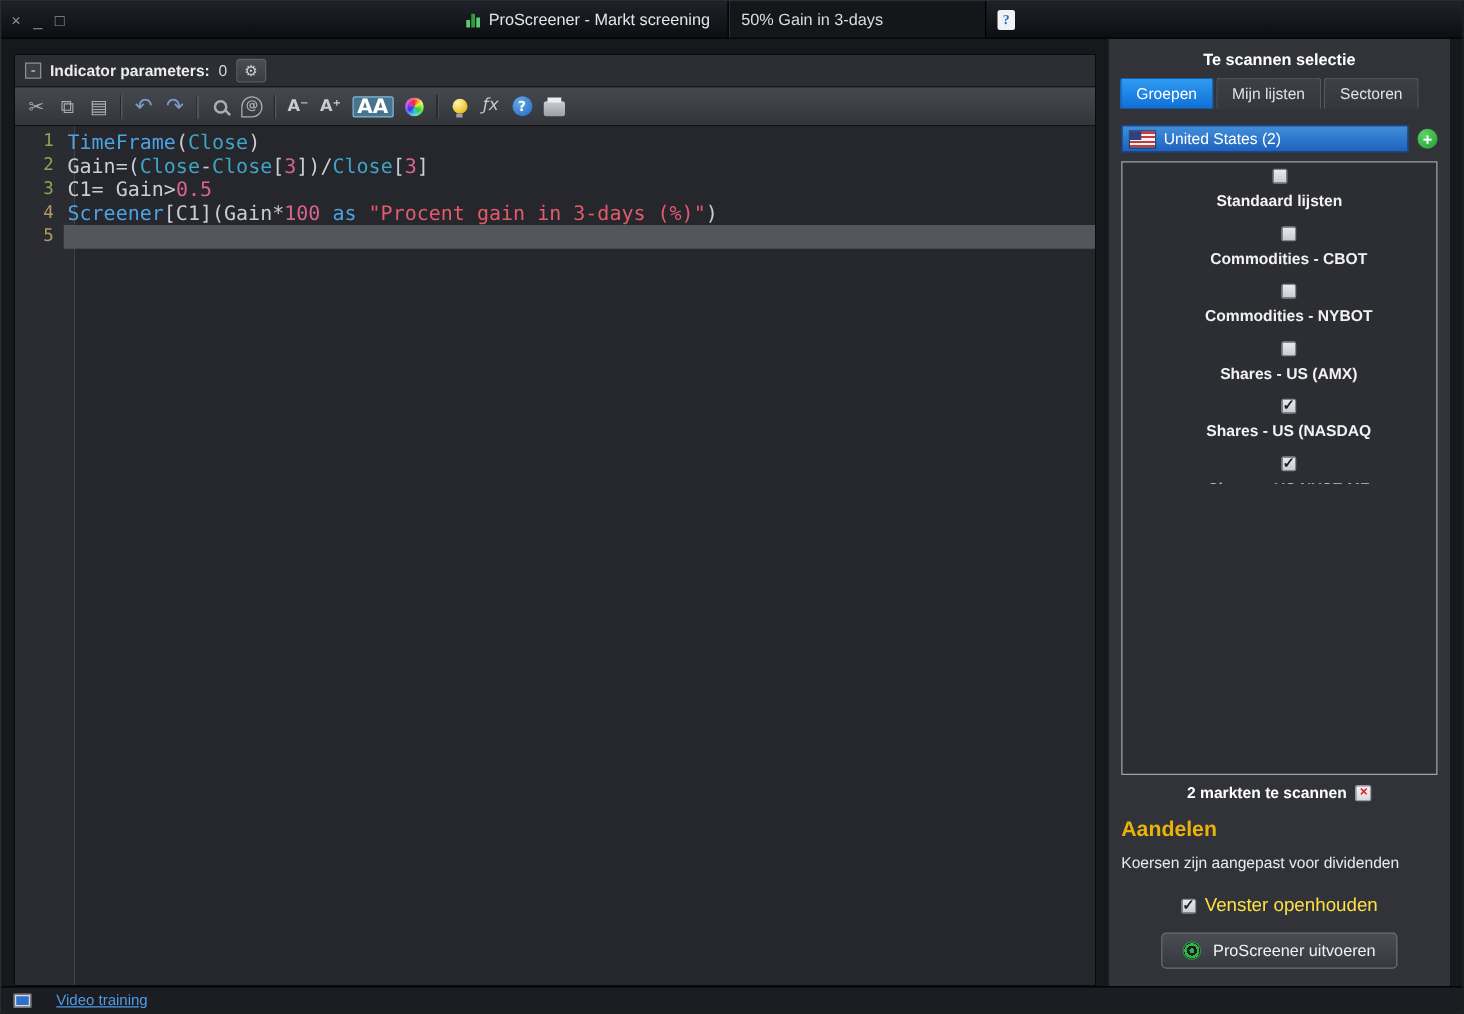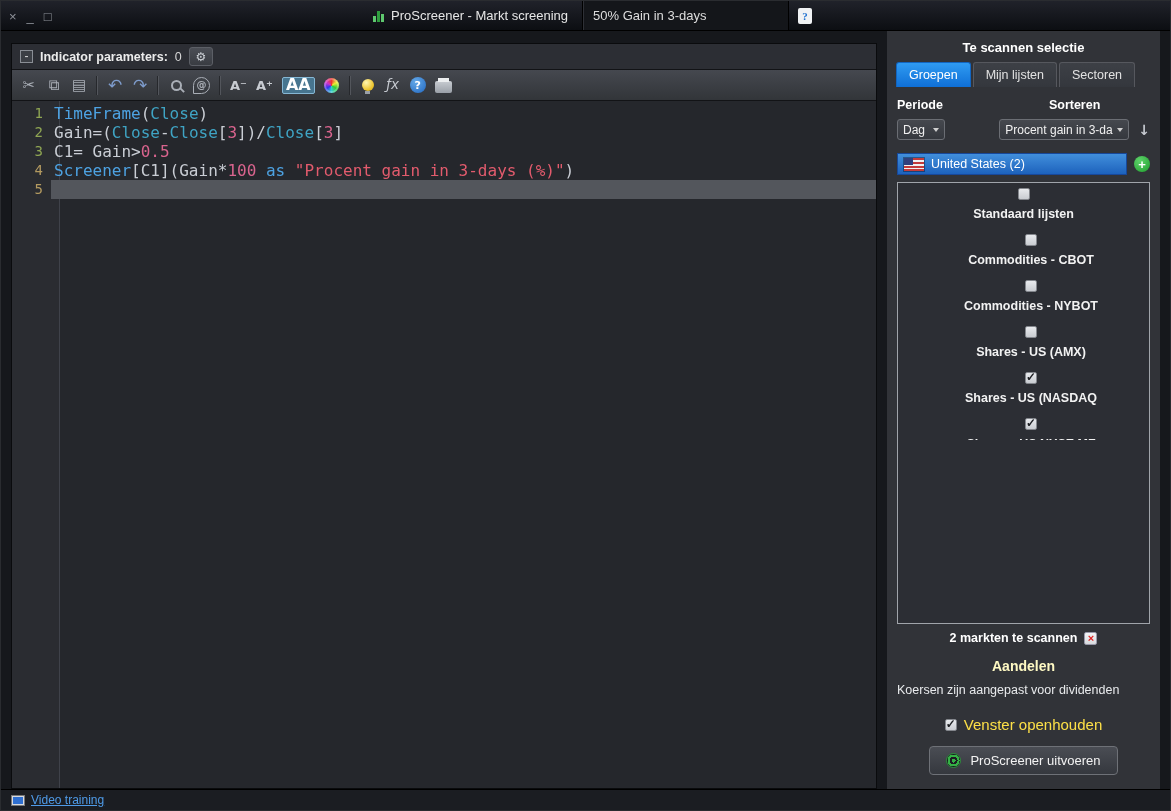--- a/index.html
+++ b/index.html
@@ -124,33 +124,33 @@
   .cb{width:12px;height:12px;flex:0 0 12px;background:linear-gradient(#e8eaed,#c9ccd1);border:1px solid #84878d;
     border-radius:2px;position:relative;cursor:pointer;}
   .cb.checked::after{content:"\2713";position:absolute;left:0;top:-3px;font-size:12px;font-weight:bold;color:#1c1e22;}
   .row-label{font-weight:bold;font-size:12.5px;color:#f2f2f2;white-space:nowrap;}
 
   .summary-row{display:flex;align-items:center;justify-content:center;gap:7px;padding:7px 10px 0;color:#fff;
     font-weight:bold;font-size:12.5px;}
   .remove-btn{width:13px;height:13px;background:linear-gradient(#f2f4f6,#d8dadd);border:1px solid #99a;
     border-radius:2px;color:#d22;font-size:11px;font-weight:bold;display:flex;align-items:center;
     justify-content:center;cursor:pointer;line-height:1;}
-  .section-title{padding:13px 10px 0;font-weight:bold;font-size:14px;color:#fef9c3;text-align:center;}
+  .section-title{padding:13px 10px 0;font-weight:bold;font-size:17px;color:#eab308;}
   .section-note{padding:9px 10px 0;font-size:12.5px;color:#e8eaec;}
   .keep-open{display:flex;align-items:center;justify-content:center;gap:7px;padding-top:19px;color:#fde047;
     font-size:15px;cursor:pointer;}
   .run-btn{margin:13px auto 14px;display:flex;align-items:center;gap:9px;background:linear-gradient(#4a4d54,#35383e);
     border:1px solid #6e7177;border-radius:4px;color:#f2f2f2;font-size:13px;padding:6px 16px;cursor:pointer;
     font-family:inherit;}
   .target-icon{width:15px;height:15px;border-radius:50%;border:1px solid #2b8f3a;
     background:radial-gradient(circle at center,#35b045 0 2px,#1c1e24 2px 4px,#35b045 4px 6px,#1c1e24 6px);}
 
   
   .statusbar{height:21px;flex:0 0 21px;background:#1b1d22;border-top:1px solid #000;display:flex;
-    align-items:center;gap:6px;padding:0 10px;}
+    align-items:center;gap:20px;padding:0 10px;}
   .vt-icon{width:14px;height:11px;background:#d8dade;border:1px solid #777;position:relative;}
   .vt-icon::after{content:"";position:absolute;left:1px;top:1px;right:1px;bottom:1px;background:#2f6fd0;}
   .vt-link{color:#4f9be8;font-size:12px;text-decoration:underline;cursor:pointer;}
 </style>
 </head>
 <body>
 
 <div class="window">
 
   <div class="titlebar">
@@ -250,39 +250,20 @@
     <div class="right-panel">
 
       <div class="panel-title">Te scannen selectie</div>
 
       <div class="tabs">
           <div class="tab active">Groepen</div>
           <div class="tab">Mijn lijsten</div>
           <div class="tab">Sectoren</div>
         </div>
 
-      <div class="filters">
-        <div class="f-col1">
-          <div class="f-label">Periode</div>
-          <div class="select sel-periode">
-            <span>Dag</span>
-            <i class="caret"></i>
-          </div>
-        </div>
-        <div class="f-col2">
-          <div class="f-label">Sorteren</div>
-          <div class="sort-row">
-            <div class="select sel-sort">
-              <span>Procent gain in 3-da</span>
-              <i class="caret"></i>
-            </div>
-            <span class="sort-arrow">↓</span>
-          </div>
-        </div>
-      </div>
 
       <div class="group-row">
         <div class="group-sel">
           <span class="us-flag"></span>
           <span>United States (2)</span>
         </div>
         <span class="add-btn">+</span>
       </div>
 
       <div class="list-box">

